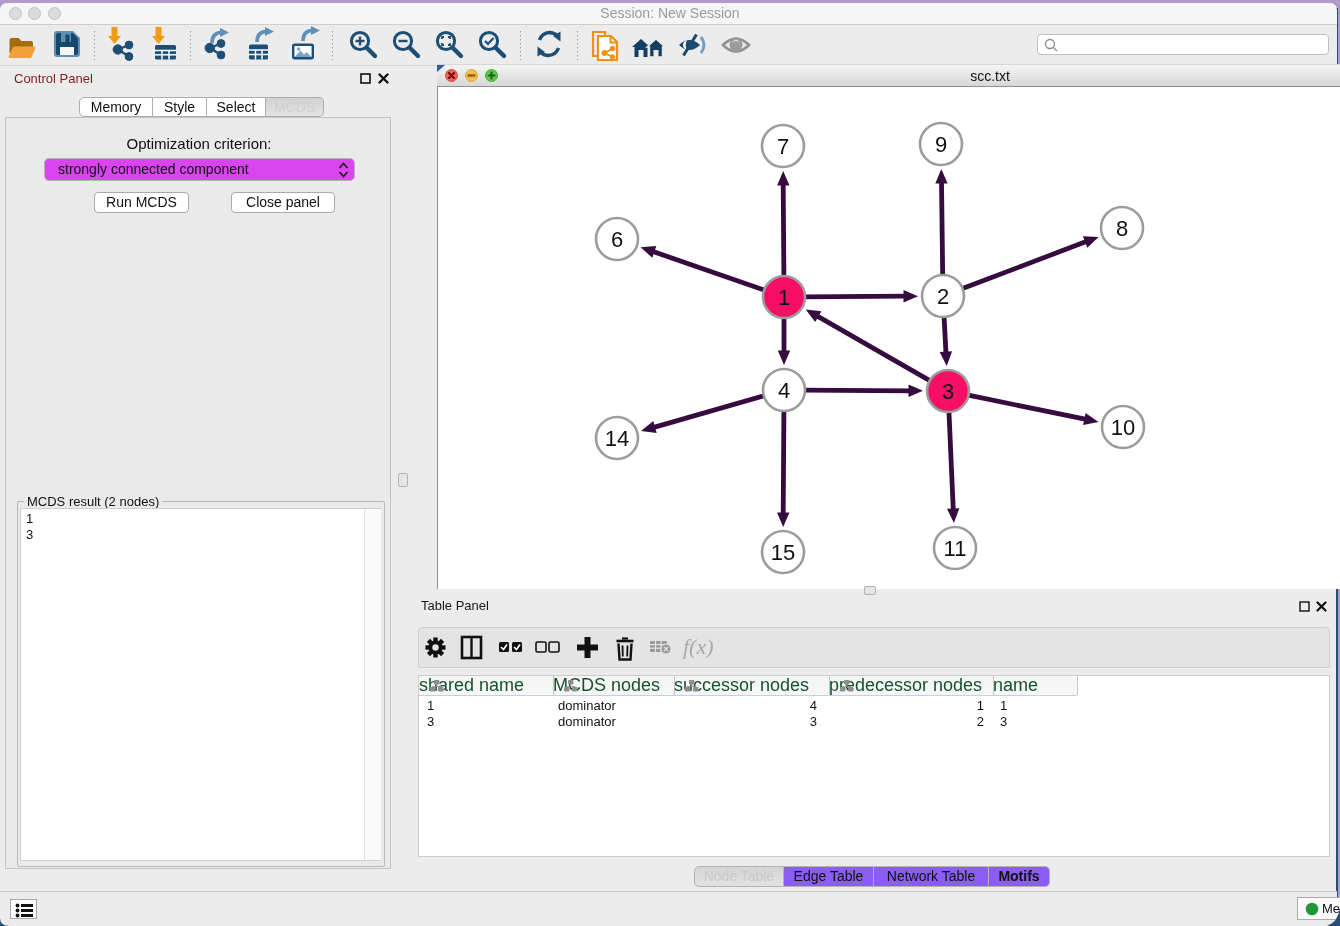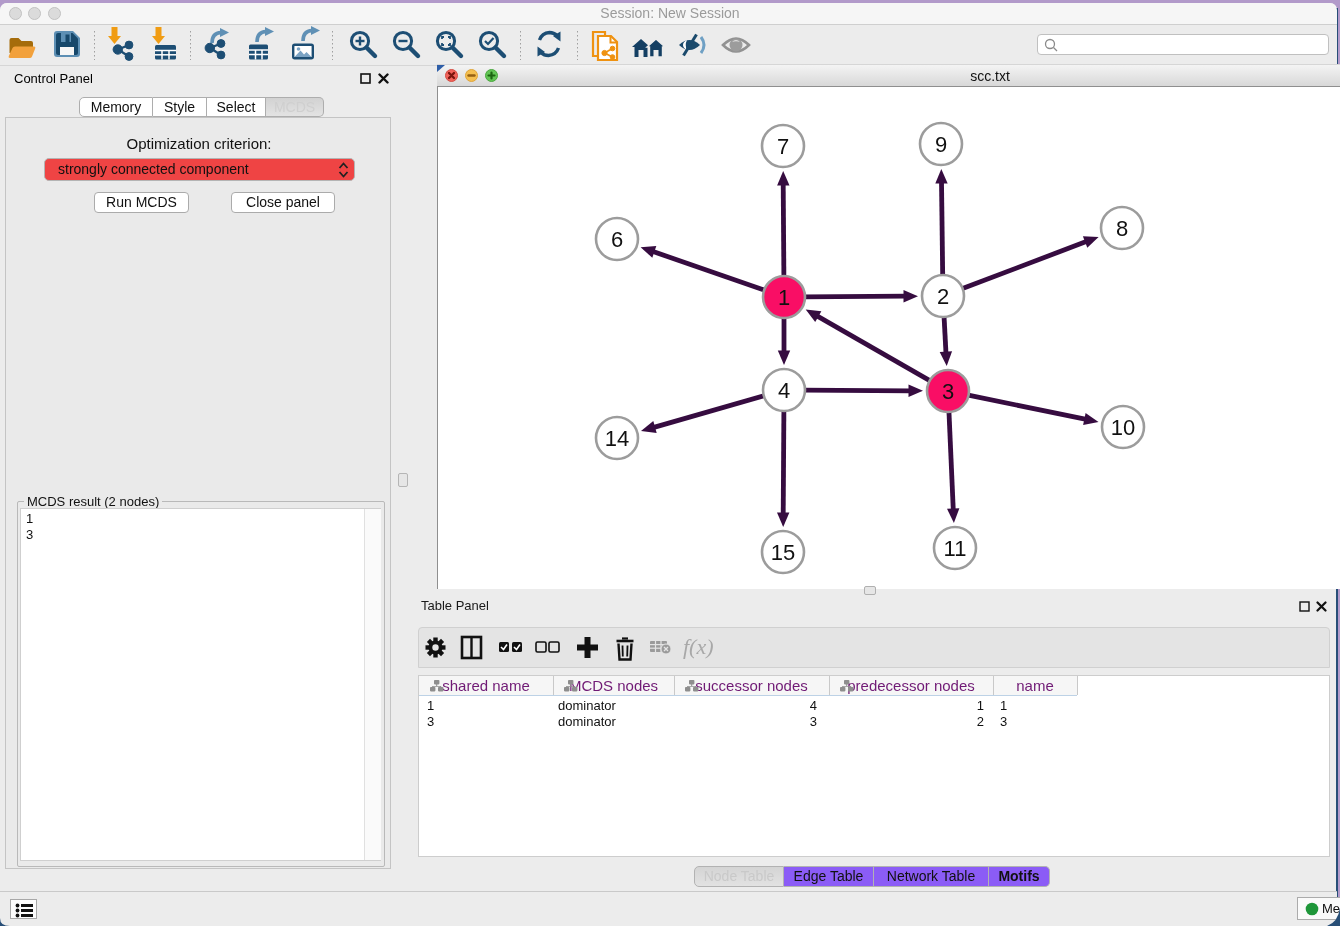--- a/index.html
+++ b/index.html
@@ -13,32 +13,32 @@
   #titlebar{left:0;top:3px;width:1337px;height:21px;background:#f6f6f6;
             border-bottom:1px solid #cfcfcf;border-top-left-radius:7px;border-top-right-radius:7px;}
   .tl{width:11px;height:11px;border-radius:50%;background:#dbdbdb;border:1px solid #c2c2c2;top:7px;}
   #wtitle{width:100%;text-align:center;top:5px;font-size:14px;color:#9b9b9b;}
   
   #toolbar{left:0;top:25px;width:1337px;height:40px;background:#ececec;
            border-bottom:1px solid #d6d6d6;}
   #search{left:1037px;top:34px;width:290px;height:19px;background:#fff;
           border:1px solid #c0c0c0;border-radius:4px;}
   
-  #ctitle{left:14px;top:71px;font-size:13px;color:#000000;}
+  #ctitle{left:14px;top:71px;font-size:13px;color:#7f1d1d;}
   .winbtn{top:73px;width:11px;height:11px;}
   #tabs{left:79px;top:97px;height:20px;}
   .tab{float:left;height:18px;border:1px solid #adadad;border-left:none;
        background:#fff;color:#111;font-size:14px;line-height:18px;text-align:center;}
   .tab.first{border-left:1px solid #adadad;border-radius:5px 0 0 5px;}
   .tab.last{border-radius:0 5px 5px 0;}
   .tab.sel{background:linear-gradient(#d2d2d2,#e3e3e3);color:#cfcfcf;}
   #cpanel{left:5px;top:117px;width:386px;height:752px;background:#eaeaea;
           border:1px solid #c4c4c4;box-sizing:border-box;}
   #optlabel{left:0;top:135px;width:398px;text-align:center;font-size:15px;color:#111;}
-  #combo{left:44px;top:158px;width:311px;height:23px;background:#ef4444;border:1px solid #b4b4b4;
+  #combo{left:44px;top:158px;width:311px;height:23px;background:#d946ef;border:1px solid #b4b4b4;
          border-radius:5px;box-sizing:border-box;font-size:14px;color:#111;line-height:20px;}
   #combo span{position:absolute;left:13px;top:0;}
   .btn{height:21px;background:#fff;border:1px solid #ababab;border-radius:4px;
        font-size:14px;color:#111;text-align:center;line-height:19px;box-sizing:border-box;top:192px;}
   #grp{left:17px;top:501px;width:366px;height:364px;border:1px solid #b9b9b9;border-radius:2px;}
   #grplabel{left:24px;top:494px;background:#eaeaea;padding:0 3px;font-size:13px;color:#111;}
   #mtext{left:20px;top:508px;width:361px;height:353px;background:#fff;border:1px solid #cfcfcf;
          font-size:13px;color:#111;line-height:16px;padding:2px 0 0 5px;box-sizing:border-box;}
   #mscroll{left:364px;top:509px;width:16px;height:351px;background:#fafafa;border-left:1px solid #e0e0e0;}
   
@@ -52,21 +52,21 @@
   .mac svg{position:absolute;left:0;top:0;}
   
   #tptitle{left:421px;top:598px;font-size:13px;color:#1a1a1a;}
   #ttoolbar{left:418px;top:627px;width:912px;height:41px;background:#e4e4e4;
             border:1px solid #d0d0d0;border-radius:4px 4px 0 0;box-sizing:border-box;}
   #tbl{left:418px;top:675px;width:912px;height:182px;background:#fff;border:1px solid #cdcdcd;
        box-sizing:border-box;}
   #thstrip{left:419px;top:676px;width:658px;height:19px;background:#f6f6f6;
       border-bottom:1px solid #bdd2e6;}
   .th{top:676px;height:19px;border-right:1px solid #c9c9c9;
-      font-size:15px;color:#701a75;text-align:center;line-height:19px;}
+      font-size:18px;color:#14532d;text-align:left;line-height:19px;}
   .td{font-size:13px;color:#111;height:16px;line-height:16px;}
   
   #btabs{left:694px;top:866px;height:21px;}
   .btab{float:left;height:19px;border:1px solid #b2b2b2;border-left:none;background:#8b5cf6;
         color:#111;font-size:14px;line-height:19px;text-align:center;}
   .btab.first{border-left:1px solid #b2b2b2;border-radius:5px 0 0 5px;}
   .btab.last{border-radius:0 5px 5px 0;font-weight:bold;}
   .btab.sel{background:linear-gradient(#d4d4d4,#e2e2e2);color:#c9c9c9;}
   
   #sbar{left:0;top:891px;width:1337px;height:35px;background:#ececec;border-top:1px solid #c9c9c9;}

